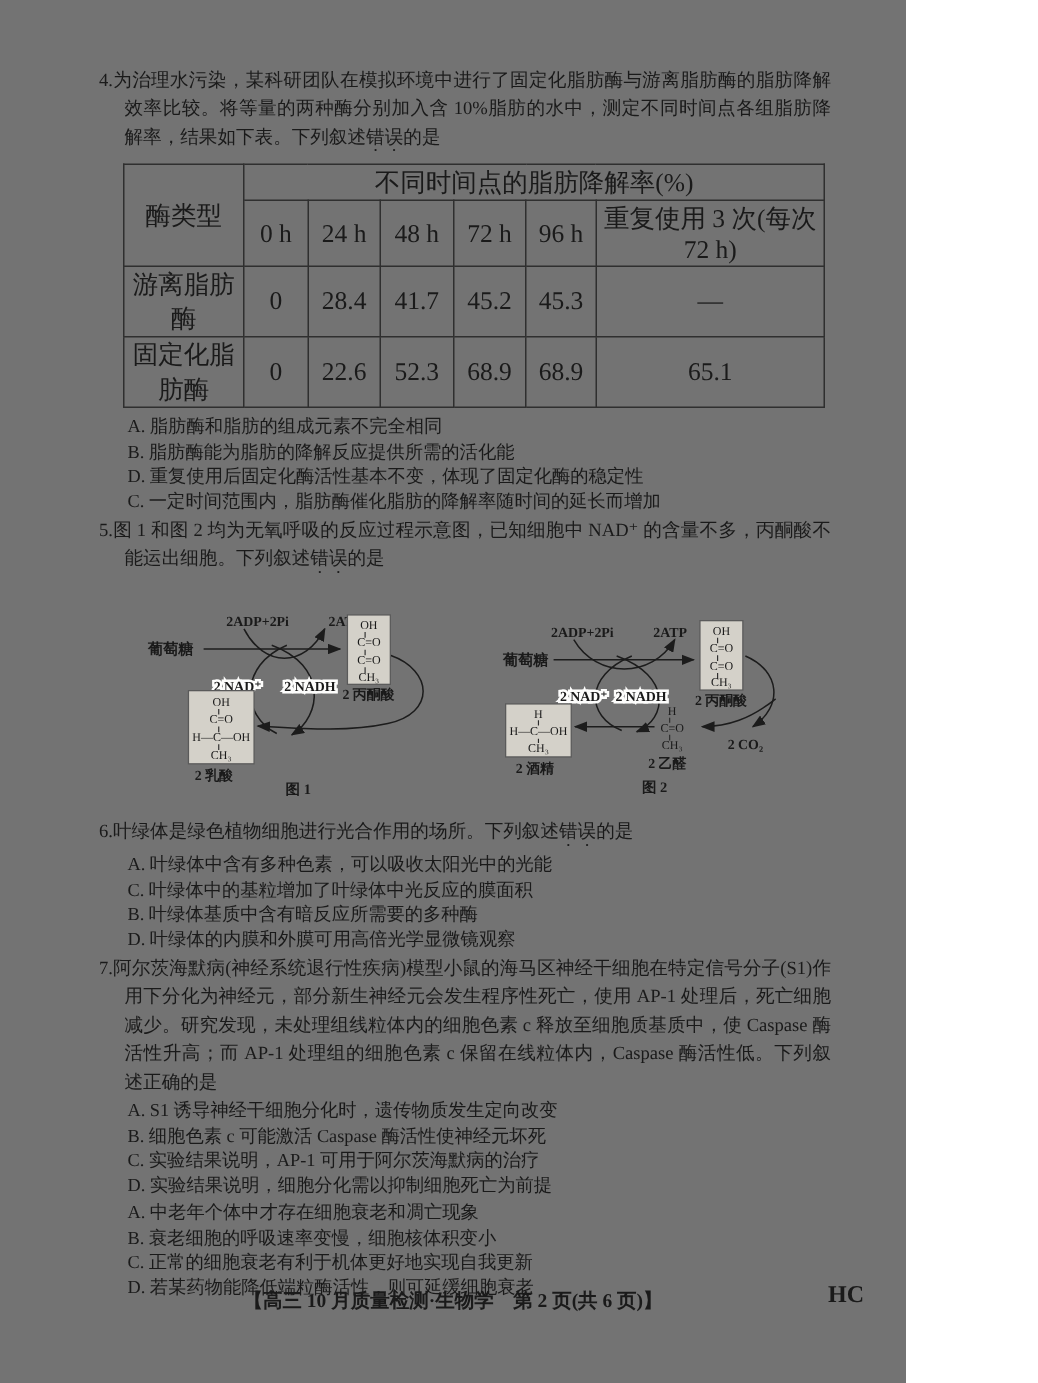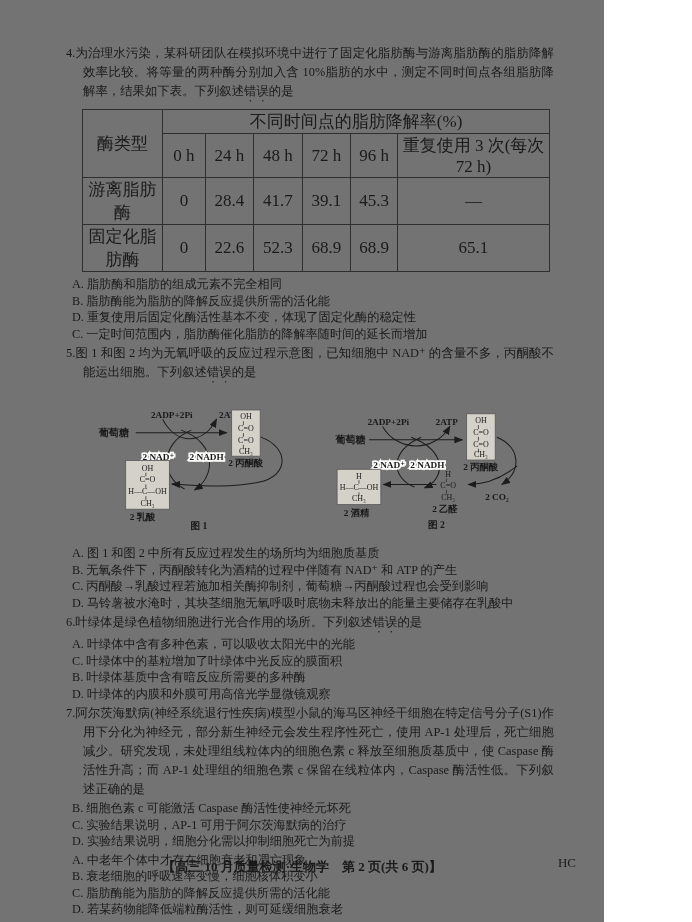--- a/index.html
+++ b/index.html
@@ -14,21 +14,21 @@
   .stem {
     font-size:12.4px; line-height:19px; text-align:justify;
     padding-left:17px; text-indent:-17px;
   }
   .emph {
     -webkit-text-emphasis:filled dot #1a1a1a;
     text-emphasis:filled dot #1a1a1a;
     -webkit-text-emphasis-position:under right;
     text-emphasis-position:under right;
   }
-  .opts { margin-left:6px; margin-top:1px; }
+  .opts { margin-left:19px; margin-top:1px; }
   .opt { font-size:12.2px; line-height:16.5px; white-space:nowrap; }
   .qtable {
     border-collapse:collapse; table-layout:fixed;
     margin:5px 4px 4px 16px; font-size:17px;
   }
   .qtable td {
     border:1px solid #2f2f2f; text-align:center; vertical-align:middle;
     padding:0 2px; height:19px; font-weight:400;
   }
   .figs { display:flex; align-items:flex-end; gap:12px; margin:3px 0 2px 26px;justify-content:space-between; }
@@ -37,21 +37,21 @@
   .knockout { paint-order:stroke; stroke:#fdfdfc; stroke-width:4px; }
   .bond { stroke:#2a2a2a; stroke-width:0.9; }
   .molbox { fill:#d4d1c9; stroke:#5a5a5a; stroke-width:1; }
   .arrow { fill:none; stroke:#1c1c1c; stroke-width:1.2; }
   .footer {
     position:absolute; top:858px; left:0; width:100%;
     text-align:center; font-size:13px; font-weight:700;
   }
   .footer-hc {
     position:absolute; top:855px; right:28px;
-    font-size:13px; font-weight:400;
+    font-size:16px; font-weight:700;
   }
 </style>
 </head>
 <body>
 
 <div class="page">
   <div class="content">
 
     <div class="q">
       <div class="stem"><span class="qnum">4.</span><span>为治理水污染，某科研团队在模拟环境中进行了固定化脂肪酶与游离脂肪酶的脂肪降解效率比较。将等量的两种酶分别加入含 10%脂肪的水中，测定不同时间点各组脂肪降解率，结果如下表。下列叙述</span><span class="emph">错误</span><span>的是</span></div>
@@ -77,21 +77,21 @@
             <td>48 h</td>
             <td>72 h</td>
             <td>96 h</td>
             <td>重复使用 3 次(每次 72 h)</td>
           </tr>
           <tr>
             <td>游离脂肪酶</td>
             <td>0</td>
             <td>28.4</td>
             <td>41.7</td>
-            <td>39.1</td>
+            <td>45.2</td>
             <td>45.3</td>
             <td>—</td>
           </tr>
           <tr>
             <td>固定化脂肪酶</td>
             <td>0</td>
             <td>22.6</td>
             <td>52.3</td>
             <td>68.9</td>
             <td>68.9</td>
@@ -206,52 +206,47 @@
             <line class="bond" x1="38" y1="109.5" x2="38" y2="113"></line>
             <text x="38" y="120" text-anchor="middle" font-size="9.5">CH₃</text>
           </g>
           <text x="20" y="137" font-size="11" class="figlabel">2 酒精</text>
 
           <text x="188" y="118" font-size="11" class="figlabel">2 CO₂</text>
           <text x="120" y="152" font-size="11.5" class="figlabel">图 2</text>
         </svg>
       </div>
 
-      <div class="opts">
-        <div class="opt">A. 图 1 和图 2 中所有反应过程发生的场所均为细胞质基质</div>
-        <div class="opt">B. 无氧条件下，丙酮酸转化为酒精的过程中伴随有 NAD⁺ 和 ATP 的产生</div>
-        <div class="opt">C. 丙酮酸→乳酸过程若施加相关酶抑制剂，葡萄糖→丙酮酸过程也会受到影响</div>
-        <div class="opt">D. 马铃薯被水淹时，其块茎细胞无氧呼吸时底物未释放出的能量主要储存在乳酸中</div>
-      </div>
     </div>
 
     <div class="q">
       <div class="stem"><span class="qnum">6.</span><span>叶绿体是绿色植物细胞进行光合作用的场所。下列叙述</span><span class="emph">错误</span><span>的是</span></div>
       <div class="opts">
         <div class="opt">A. 叶绿体中含有多种色素，可以吸收太阳光中的光能</div>
         <div class="opt">C. 叶绿体中的基粒增加了叶绿体中光反应的膜面积</div>
         <div class="opt">B. 叶绿体基质中含有暗反应所需要的多种酶</div>
         <div class="opt">D. 叶绿体的内膜和外膜可用高倍光学显微镜观察</div>
       </div>
     </div>
 
     <div class="q">
       <div class="stem"><span class="qnum">7.</span><span>阿尔茨海默病(神经系统退行性疾病)模型小鼠的海马区神经干细胞在特定信号分子(S1)作用下分化为神经元，部分新生神经元会发生程序性死亡，使用 AP-1 处理后，死亡细胞减少。研究发现，未处理组线粒体内的细胞色素 c 释放至细胞质基质中，使 Caspase 酶活性升高；而 AP-1 处理组的细胞色素 c 保留在线粒体内，Caspase 酶活性低。下列叙述正确的是</span></div>
       <div class="opts">
+        <div class="opt">A. S1 诱导神经干细胞分化时，遗传物质发生定向改变</div>
         <div class="opt">B. 细胞色素 c 可能激活 Caspase 酶活性使神经元坏死</div>
         <div class="opt">C. 实验结果说明，AP-1 可用于阿尔茨海默病的治疗</div>
         <div class="opt">D. 实验结果说明，细胞分化需以抑制细胞死亡为前提</div>
       </div>
     </div>
 
     <div class="q">
       <div class="opts">
         <div class="opt">A. 中老年个体中才存在细胞衰老和凋亡现象</div>
         <div class="opt">B. 衰老细胞的呼吸速率变慢，细胞核体积变小</div>
-        <div class="opt">C. 脂肪酶能为脂肪的降解反应提供所需的活化能</div>
+        <div class="opt">C. 正常的细胞衰老有利于机体更好地实现自我更新</div>
         <div class="opt">D. 若某药物能降低端粒酶活性，则可延缓细胞衰老</div>
       </div>
     </div>
 
   </div>
 
   <div class="footer">【高三 10 月质量检测·生物学　第 2 页(共 6 页)】</div>
   <div class="footer-hc">HC</div>
 </div>
 

